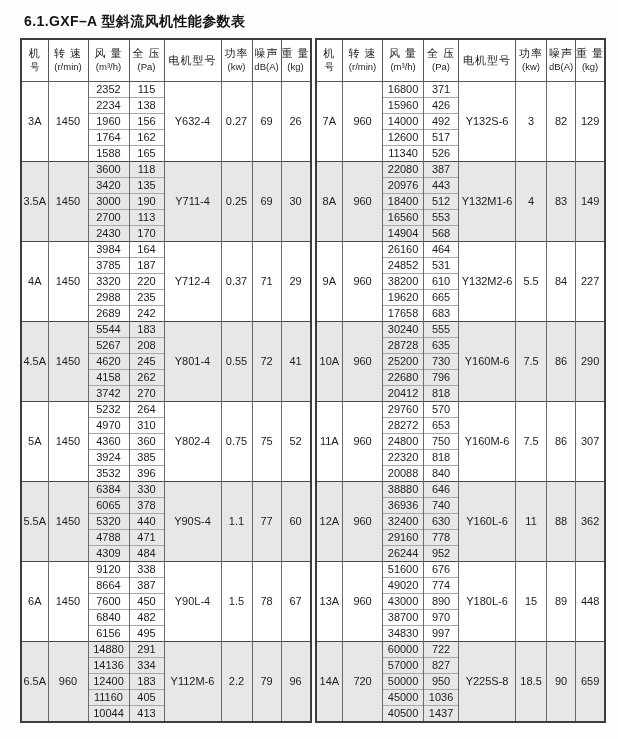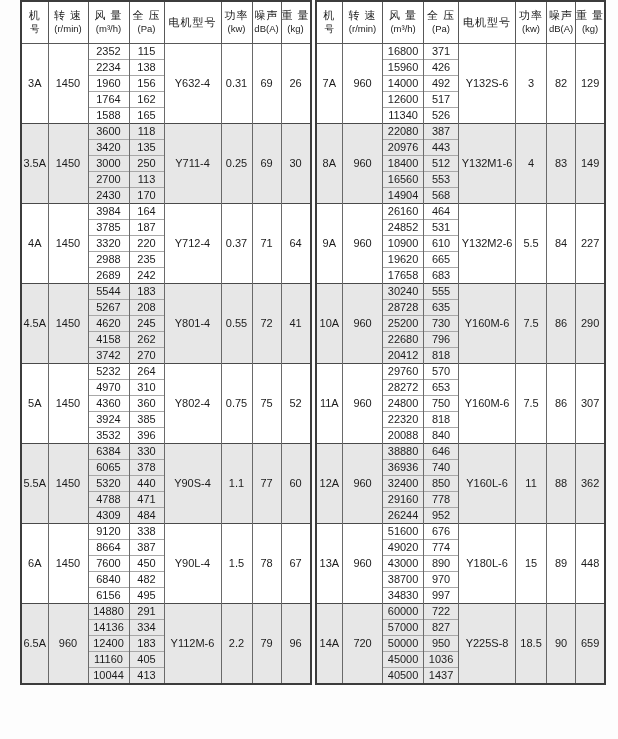--- a/index.html
+++ b/index.html
@@ -52,20 +52,21 @@
     background: #ffffff;
   }
   tr.gstart td { border-top: 1px solid #4a4a4a; }
   tr.sub td.v { border-top: 1px solid #a8a8a8; }
   tr.sh td { background: #e7e7e7; }
 </style>
 </head>
 <body>
 
 <div class="page">
+  <div class="title">6.1.GXF–A 型斜流风机性能参数表</div>
   <div class="tables">
       <table>
         <colgroup>
           <col style="width: 27px;">
           <col style="width: 40px;">
           <col style="width: 41px;">
           <col style="width: 35px;">
           <col style="width: 57px;">
           <col style="width: 31px;">
           <col style="width: 29px;">
@@ -106,21 +107,21 @@
             </th>
           </tr>
         </thead>
         <tbody>
           <tr class="gstart">
             <td rowspan="5">3A</td>
             <td rowspan="5">1450</td>
             <td class="v">2352</td>
             <td class="v">115</td>
             <td rowspan="5">Y632-4</td>
-            <td rowspan="5">0.31</td>
+            <td rowspan="5">0.27</td>
             <td rowspan="5">69</td>
             <td rowspan="5">26</td>
           </tr>
           <tr class="sub">
             <td class="v">2234</td>
             <td class="v">138</td>
           </tr>
           <tr class="sub">
             <td class="v">1960</td>
             <td class="v">156</td>
@@ -142,39 +143,39 @@
             <td rowspan="5">0.25</td>
             <td rowspan="5">69</td>
             <td rowspan="5">30</td>
           </tr>
           <tr class="sub sh">
             <td class="v">3420</td>
             <td class="v">135</td>
           </tr>
           <tr class="sub sh">
             <td class="v">3000</td>
-            <td class="v">250</td>
+            <td class="v">190</td>
           </tr>
           <tr class="sub sh">
             <td class="v">2700</td>
             <td class="v">113</td>
           </tr>
           <tr class="sub sh">
             <td class="v">2430</td>
             <td class="v">170</td>
           </tr>
           <tr class="gstart">
             <td rowspan="5">4A</td>
             <td rowspan="5">1450</td>
             <td class="v">3984</td>
             <td class="v">164</td>
             <td rowspan="5">Y712-4</td>
             <td rowspan="5">0.37</td>
             <td rowspan="5">71</td>
-            <td rowspan="5">64</td>
+            <td rowspan="5">29</td>
           </tr>
           <tr class="sub">
             <td class="v">3785</td>
             <td class="v">187</td>
           </tr>
           <tr class="sub">
             <td class="v">3320</td>
             <td class="v">220</td>
           </tr>
           <tr class="sub">
@@ -424,21 +425,21 @@
             <td rowspan="5">Y132M2-6</td>
             <td rowspan="5">5.5</td>
             <td rowspan="5">84</td>
             <td rowspan="5">227</td>
           </tr>
           <tr class="sub">
             <td class="v">24852</td>
             <td class="v">531</td>
           </tr>
           <tr class="sub">
-            <td class="v">10900</td>
+            <td class="v">38200</td>
             <td class="v">610</td>
           </tr>
           <tr class="sub">
             <td class="v">19620</td>
             <td class="v">665</td>
           </tr>
           <tr class="sub">
             <td class="v">17658</td>
             <td class="v">683</td>
           </tr>
@@ -503,21 +504,21 @@
             <td rowspan="5">11</td>
             <td rowspan="5">88</td>
             <td rowspan="5">362</td>
           </tr>
           <tr class="sub sh">
             <td class="v">36936</td>
             <td class="v">740</td>
           </tr>
           <tr class="sub sh">
             <td class="v">32400</td>
-            <td class="v">850</td>
+            <td class="v">630</td>
           </tr>
           <tr class="sub sh">
             <td class="v">29160</td>
             <td class="v">778</td>
           </tr>
           <tr class="sub sh">
             <td class="v">26244</td>
             <td class="v">952</td>
           </tr>
           <tr class="gstart">

